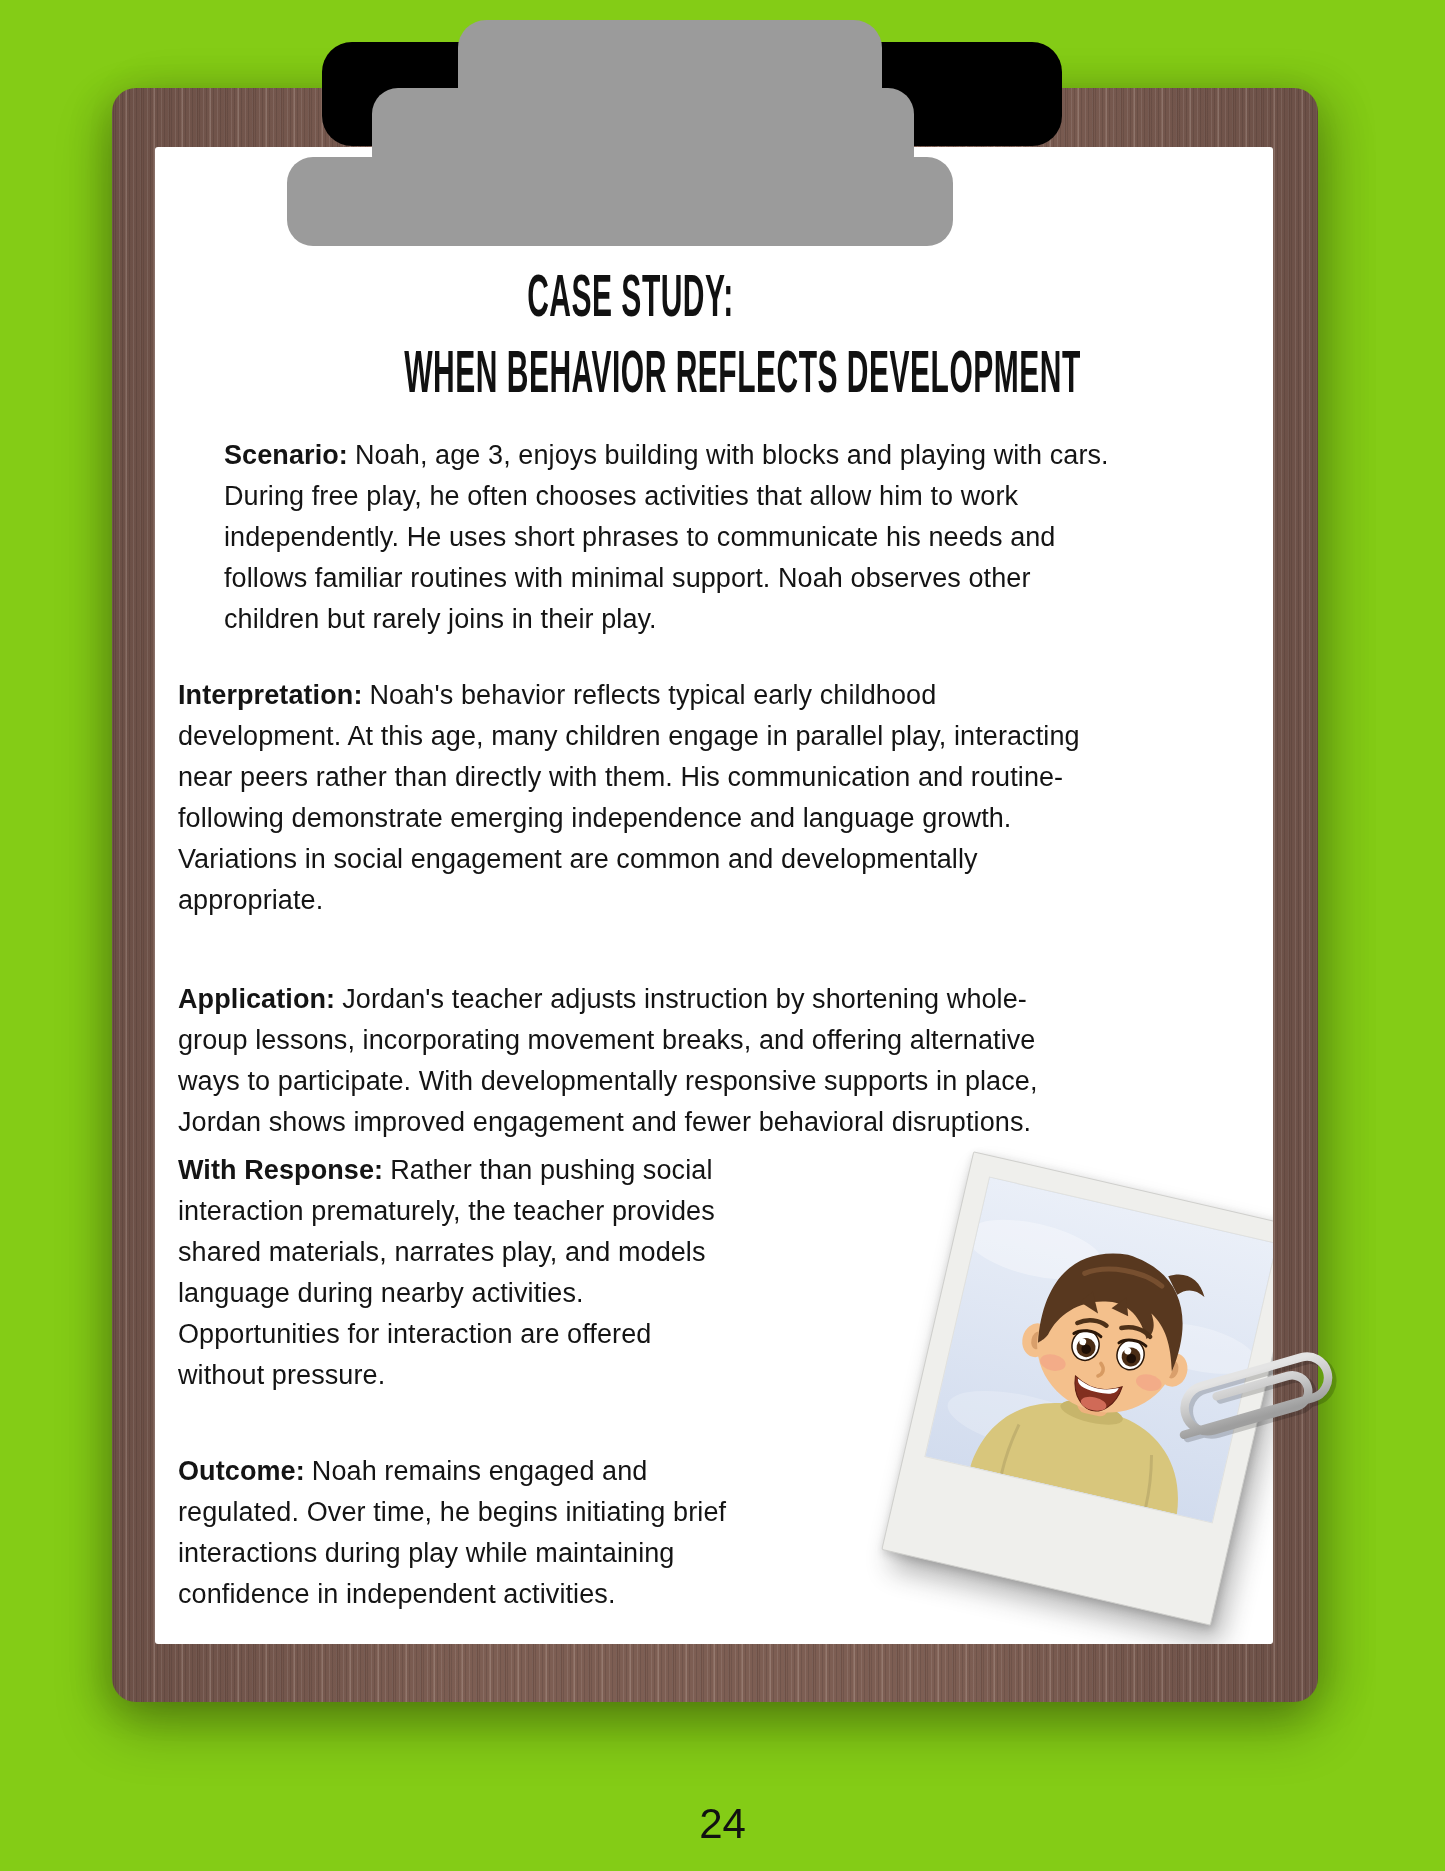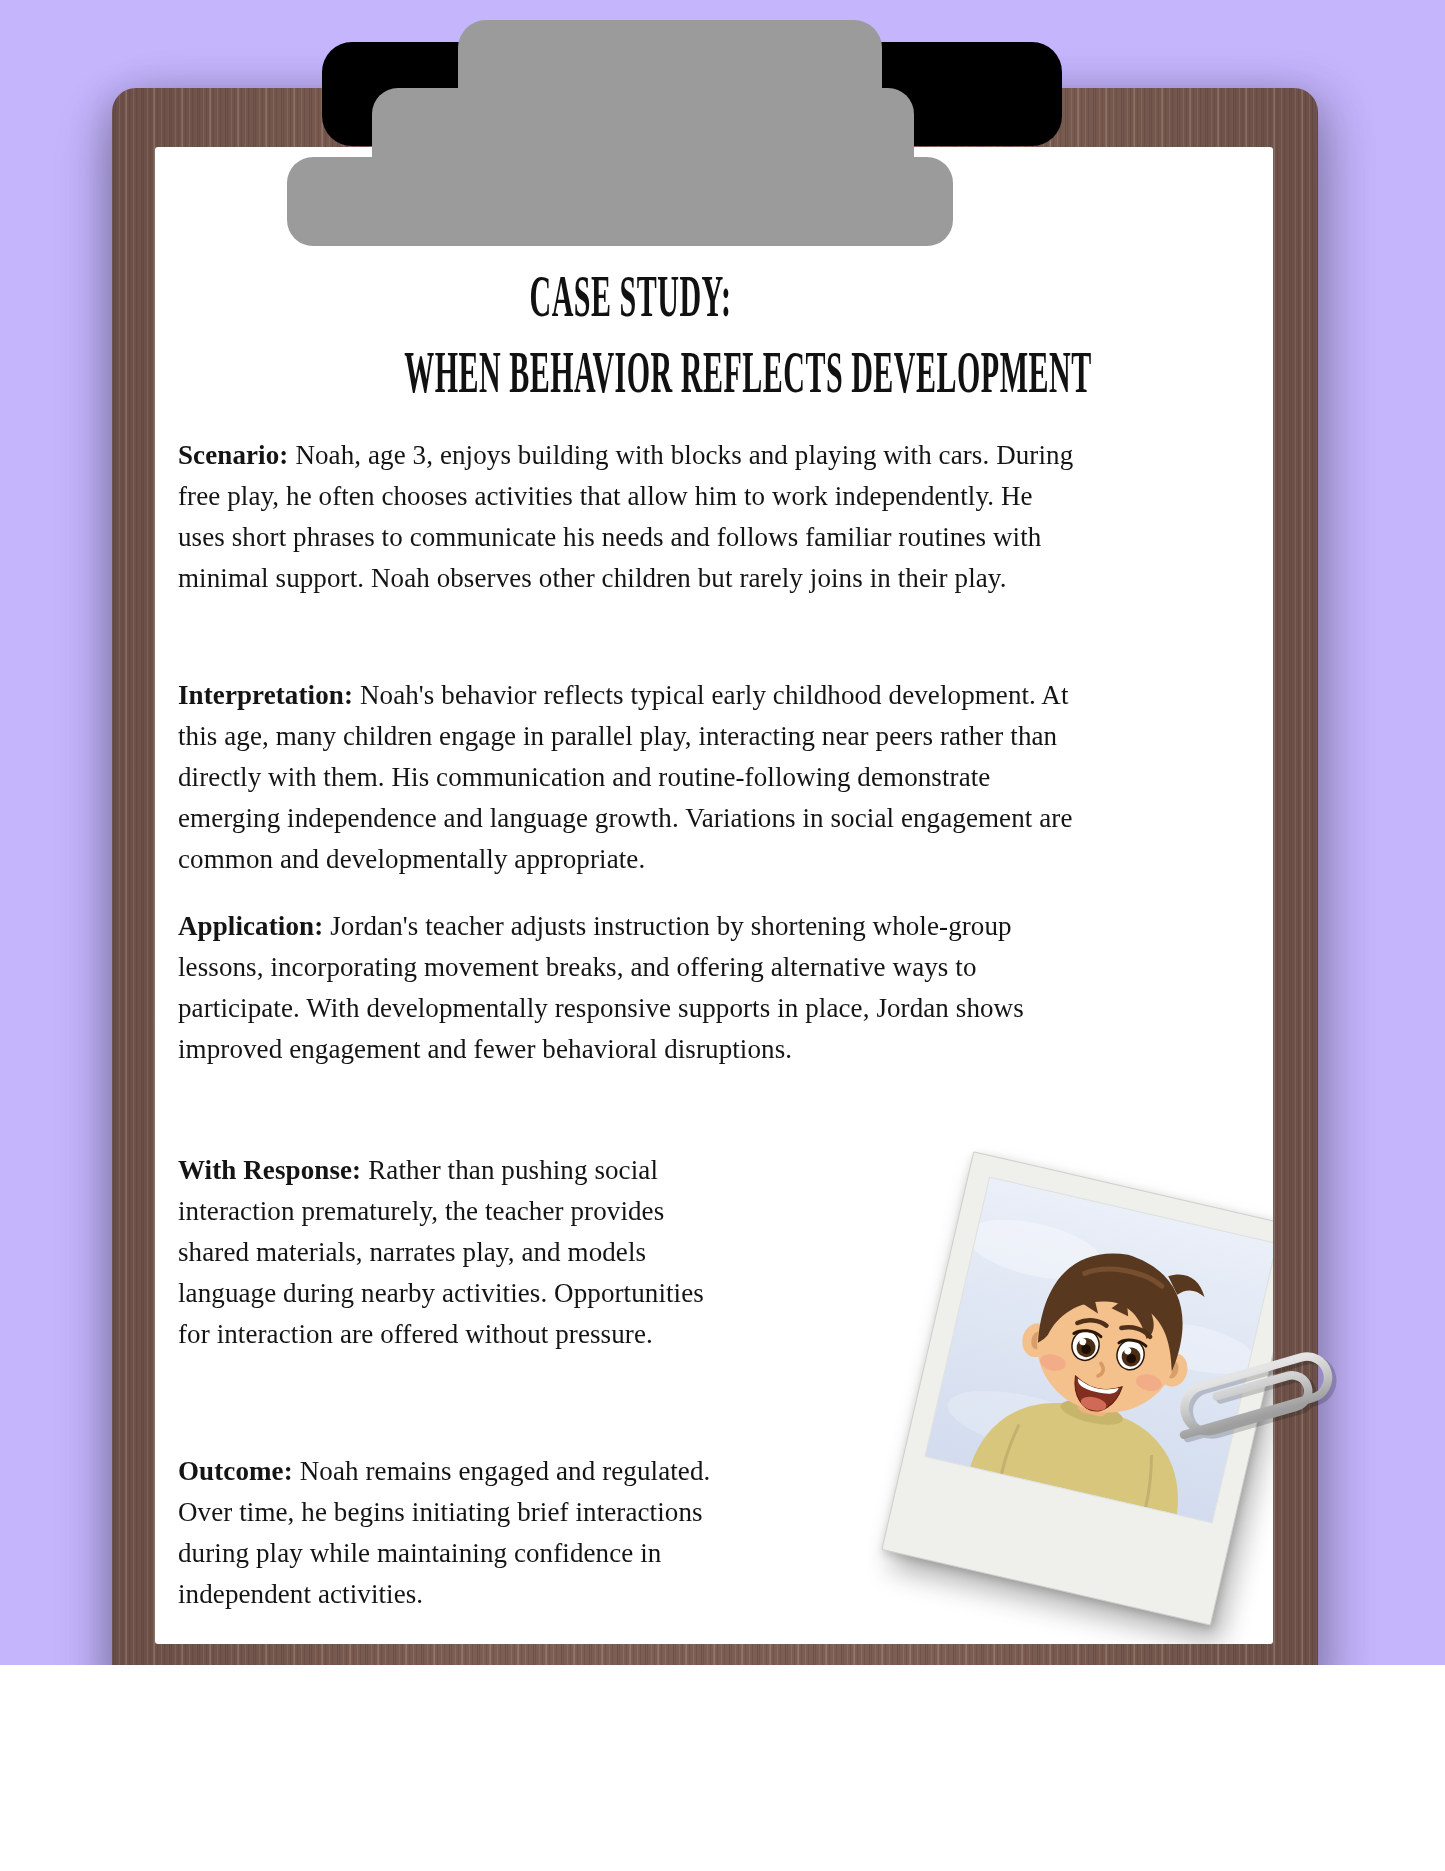--- a/index.html
+++ b/index.html
@@ -1,18 +1,18 @@
 <!DOCTYPE html>
 <html style="--wood: #7d5e53; --wood-dark: #6c5047; --paper: #ffffff; --ink: #141414; --clip-gray: #9b9b9b; --clip-black: #000000; --polaroid: #efefec; --sky: #dfe7f3; --skin: #f4c08c; --hair: #58381f; --shirt: #d8c67c; --paperclip-silver: #c6c6c6;"><head>
 <meta charset="utf-8">
 <style>
   html,body{margin:0;padding:0;background:#ffffff;}
   .page{
-    position:relative;width:1445px;height:1665px;background:#c4b5fd;
-    overflow:hidden;font-family:Liberation Serif, serif;color:var(--ink,#141414);
+    position:relative;width:1445px;height:1871px;background:#84cc16;
+    overflow:hidden;font-family:Liberation Sans, sans-serif;color:var(--ink,#141414);
   }
   
   .board{
     position:absolute;left:112px;top:88px;width:1206px;height:1614px;
     border-radius:24px;z-index:1;
     background-image:
       repeating-linear-gradient(90deg, rgba(255,255,255,.09) 0 1px, rgba(0,0,0,0) 1px 3px, rgba(0,0,0,.10) 3px 4px, rgba(0,0,0,0) 4px 7px),
       repeating-linear-gradient(90deg, rgba(70,44,36,.28) 0 2px, rgba(0,0,0,0) 2px 13px, rgba(255,235,220,.10) 13px 15px, rgba(0,0,0,0) 15px 28px),
       linear-gradient(90deg, var(--wood-dark,#6f5248), var(--wood,#86655a) 30%, var(--wood,#7d5d52) 70%, var(--wood-dark,#73554b));
     background-color:var(--wood,#7d5e53);
@@ -35,23 +35,23 @@
     transform:scaleX(.5);color:#111;white-space:nowrap;
   }
   .title1{top:119px;}
   .title2{top:195px;}
   
   .para{
     position:absolute;left:23px;margin:0;
     font-size:27px;line-height:41px;letter-spacing:.1px;color:var(--ink,#141414);
   }
   .para .lbl{font-weight:700;margin-right:7px;}
-  .p1{top:288px;width:905px;}
+  .p1{top:288px;width:905px;margin-left:46px;}
   .p2{top:528px;width:905px;}
-  .p3{top:759px;width:905px;}
+  .p3{top:832px;width:905px;}
   .p4{top:1003px;width:560px;}
   .p5{top:1304px;width:560px;}
   
   .polaroid{
     position:absolute;left:768px;top:1037px;width:336px;height:407px;
     background:var(--polaroid,#efefec);border:1px solid #cfcfcc;border-radius:2px;
     transform:rotate(13deg);transform-origin:50% 50%;
     box-shadow:12px 16px 26px rgba(40,40,40,.33), 2px 3px 8px rgba(40,40,40,.22);
   }
   .photo{

